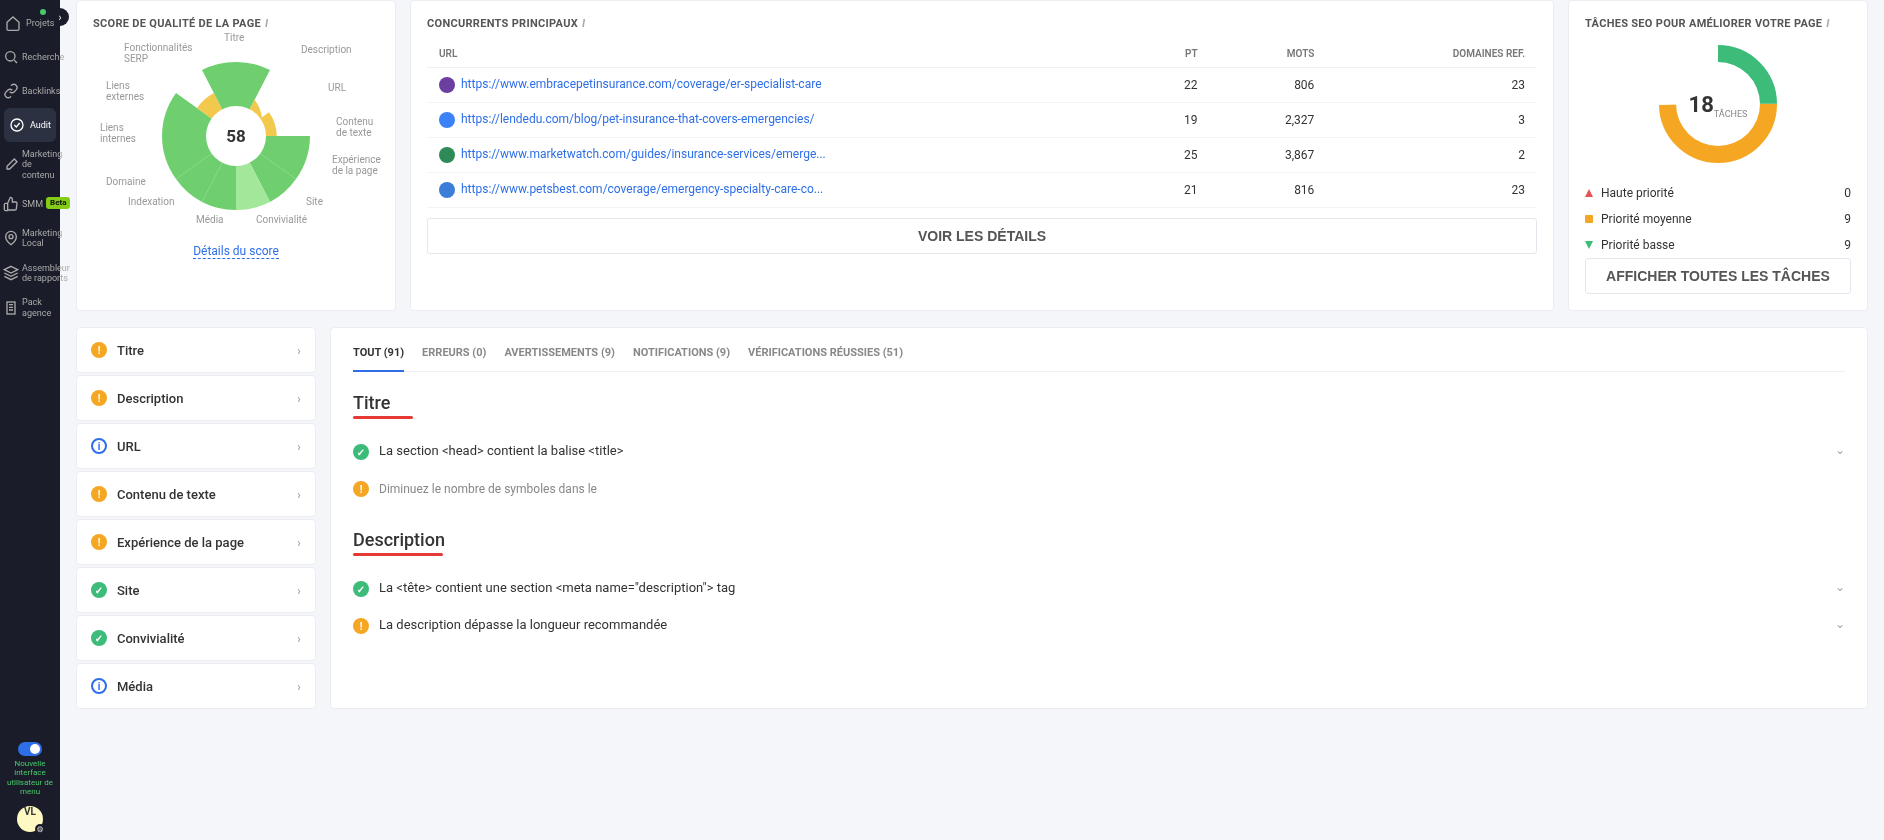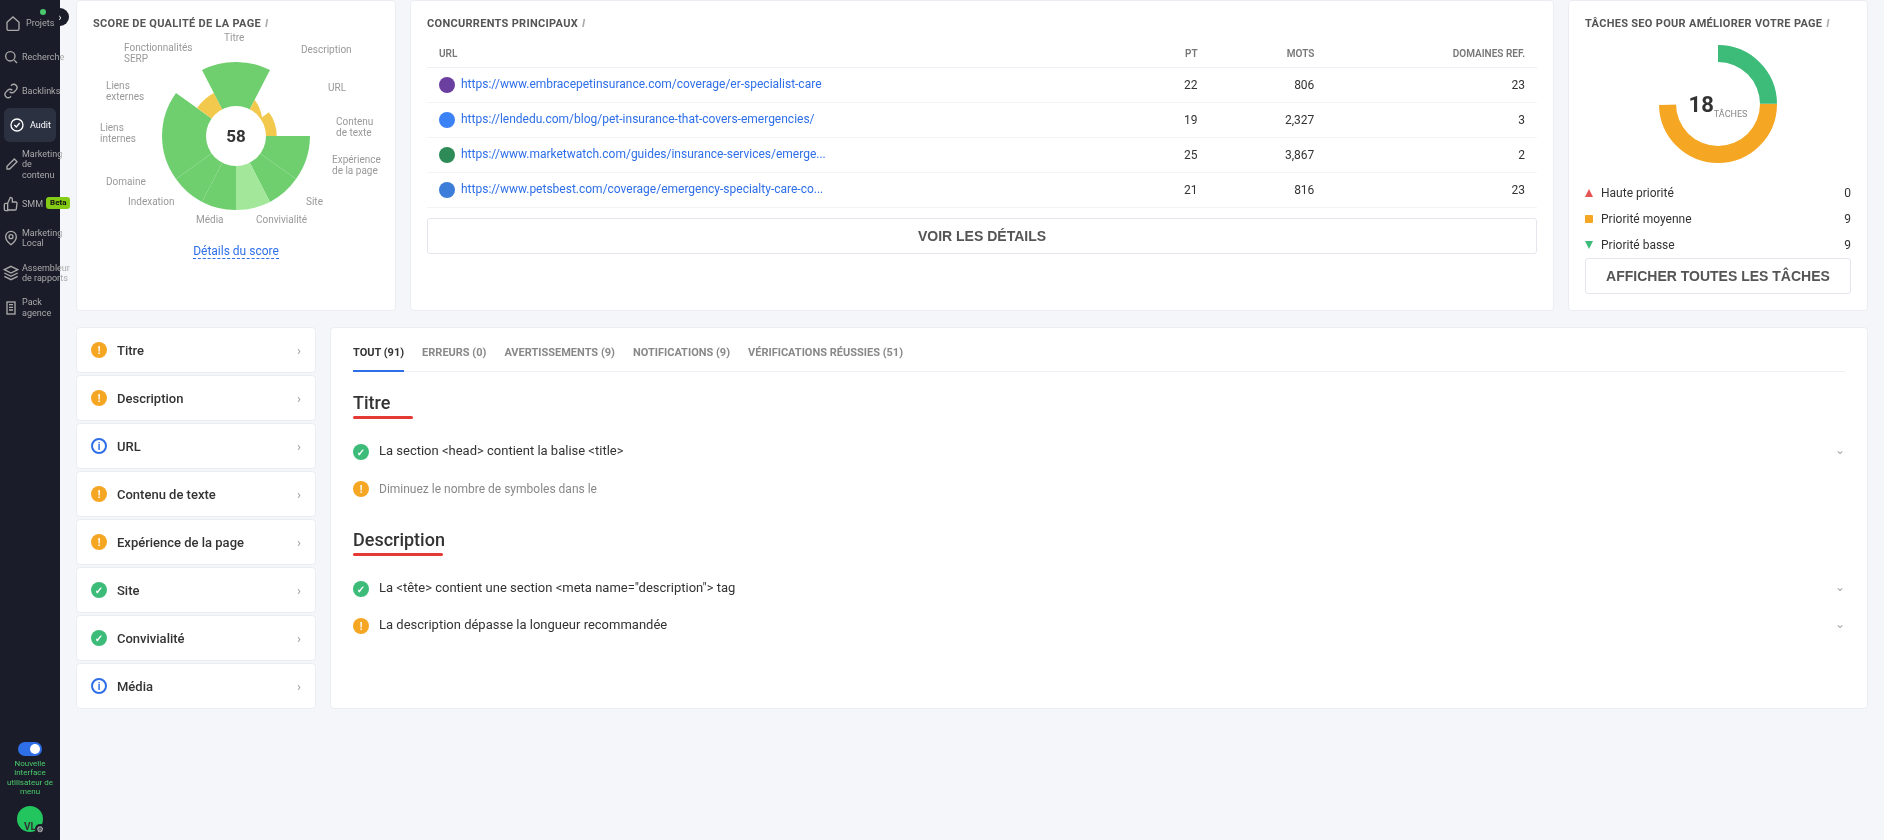--- a/index.html
+++ b/index.html
@@ -7,21 +7,21 @@
 .app { display: flex; height: 840px; }
 .sidebar { width: 60px; background: #1a1d29; color: #aaa; display: flex; flex-direction: column; align-items: center; padding-top: 6px; position: relative; flex-shrink: 0; }
 .sidebar-item { width: 100%; display: flex; flex-direction: row; align-items: center; padding: 7px 3px; cursor: pointer; font-size: 9px; line-height: 1.15; gap: 3px; }
 .sidebar-item.active { background: #2c3142; color: #fff; border-radius: 6px; margin: 0 4px; width: calc(100% - 8px); }
 .sidebar-icon { display: flex; align-items: center; justify-content: center; width: 20px; height: 20px; }
 .sidebar-badge { background: #84cc16; color: #111; font-size: 8px; padding: 1px 4px; border-radius: 3px; margin-top: -2px; font-weight: 700; }
 .sidebar-bottom { margin-top: auto; width: 100%; display: flex; flex-direction: column; align-items: center; padding-bottom: 8px; }
 .toggle-sw { width: 24px; height: 14px; background: #2e6fe8; border-radius: 10px; position: relative; margin-bottom: 3px; }
 .toggle-sw::after { content: ""; position: absolute; width: 10px; height: 10px; background:#fff; border-radius:50%; top:2px; right:2px; }
 .sidebar-bottom-label { font-size: 8px; color: #4ac96c; text-align: center; line-height: 1.15; }
-.avatar { width: 26px; height: 26px; background: #22c55e; border-radius: 50%; display:flex; align-items:flex-end; justify-content:center; font-size:10px; font-weight:700; color:#333; position: relative; margin-top: 10px; }
+.avatar { width: 26px; height: 26px; background: #fef9c3; border-radius: 50%; display:flex; align-items:flex-start; justify-content:center; font-size:10px; font-weight:700; color:#333; position: relative; margin-top: 10px; }
 .avatar-cog { position:absolute; bottom:-2px; right:-2px; width:10px; height:10px; background:#1a1d29; border-radius:50%; display:flex; align-items:center; justify-content:center; color:#aaa; font-size:8px; }
 .expand-btn { width: 18px; height: 18px; background:#1a1d29; border-radius:50%; display:flex; align-items:center; justify-content:center; color:#fff; position:absolute; top:8px; right:-9px; font-size:10px; cursor:pointer; }
 .main { flex:1; padding: 0 16px 16px 16px; overflow:hidden; }
 .top-row { display:flex; gap:14px; }
 .card { background:#fff; border:1px solid #ebedf3; border-radius:4px; padding:16px; }
 .card-title { font-size: 11px; font-weight:700; text-transform: uppercase; letter-spacing:0.3px; color:#555; margin-bottom:10px; display:flex; align-items:center; gap:4px; }
 .info-ic { font-style: italic; color:#aaa; font-size: 11px; cursor: pointer; }
 .score-card { width: 320px; flex-shrink:0; display:flex; flex-direction:column; align-items:center; }
 .radar-wrap { position:relative; width:260px; height:200px; margin-top: -4px; }
 .radar-label { position:absolute; font-size:10px; color:#999; }

